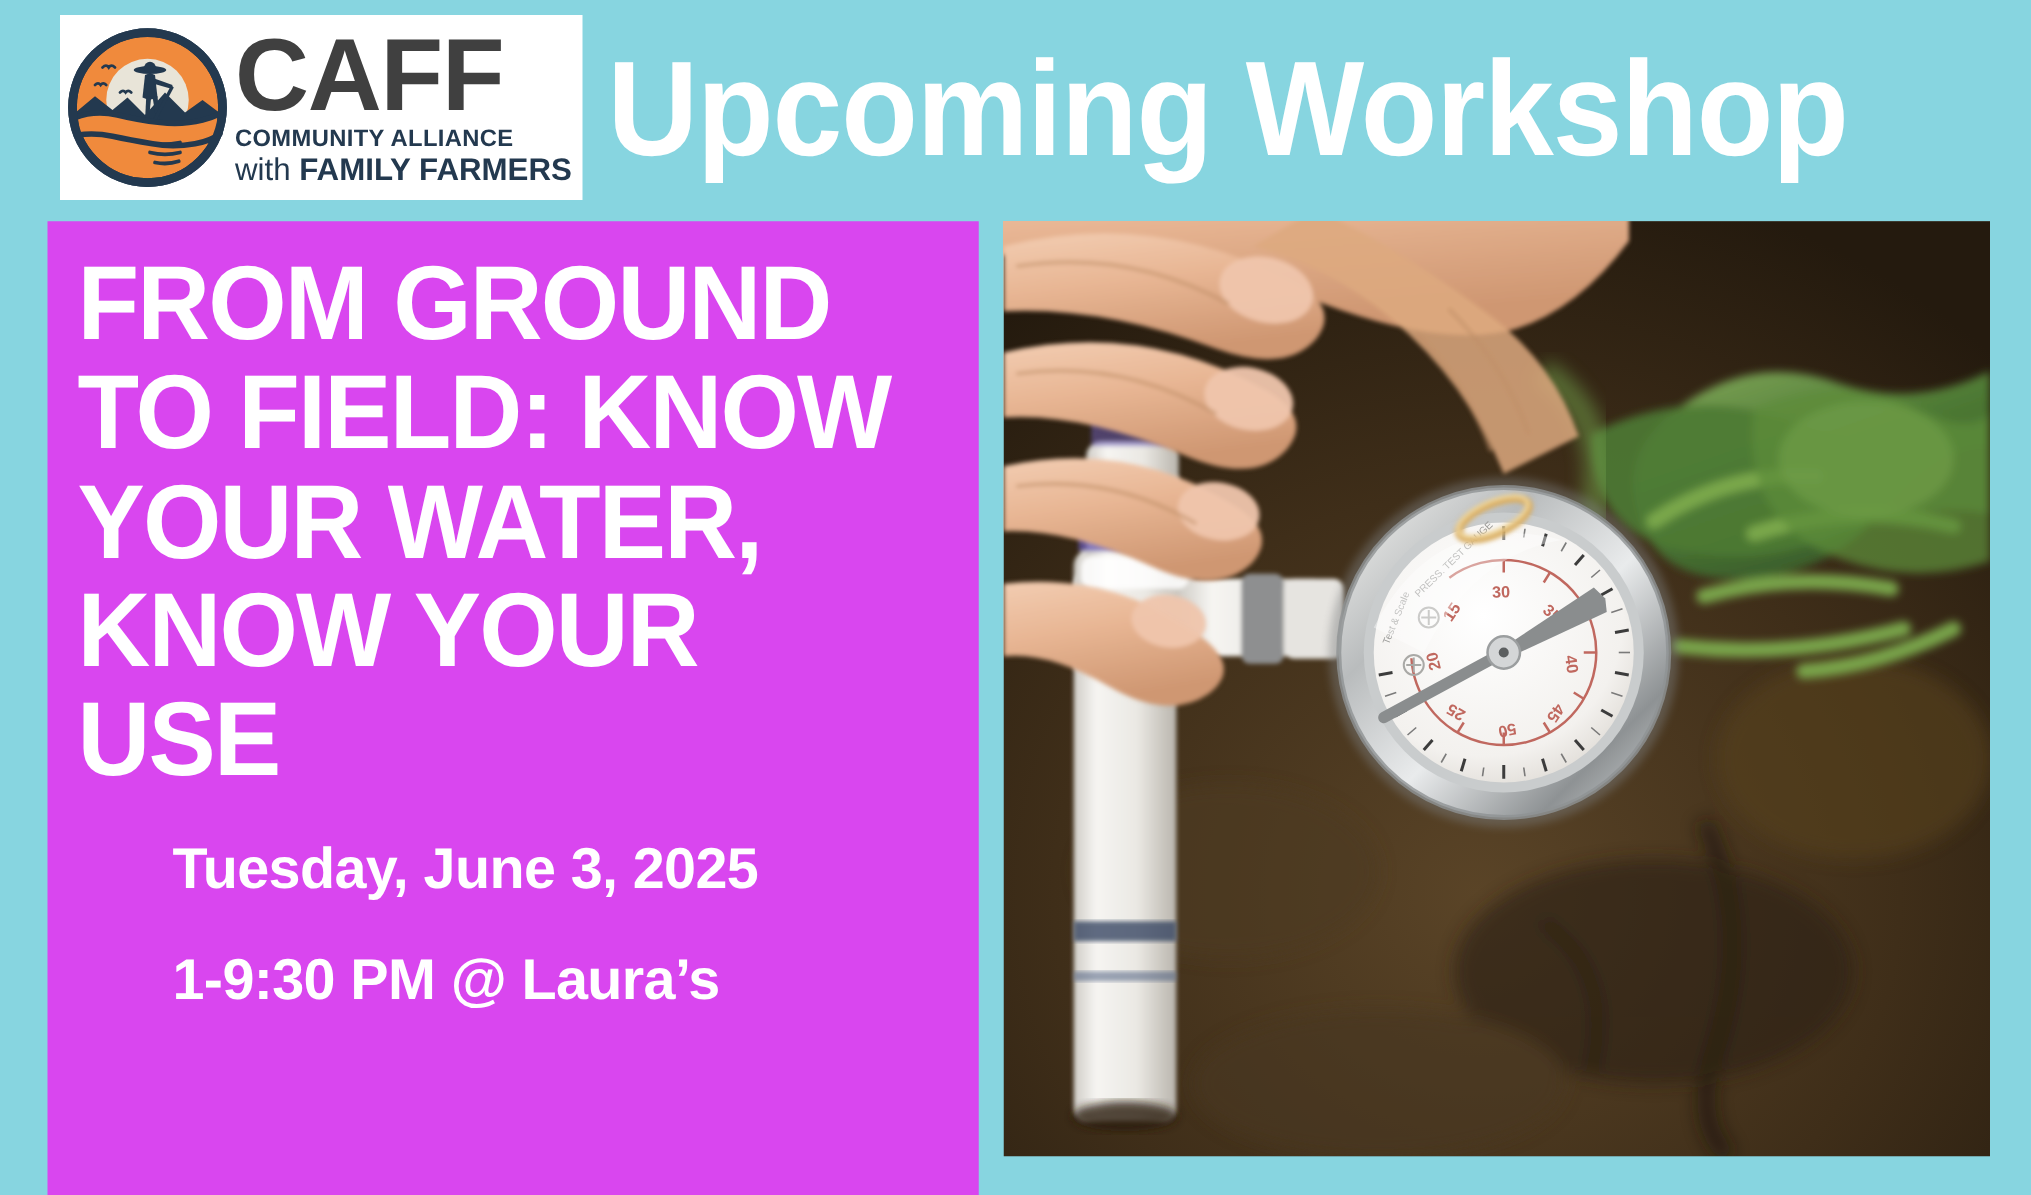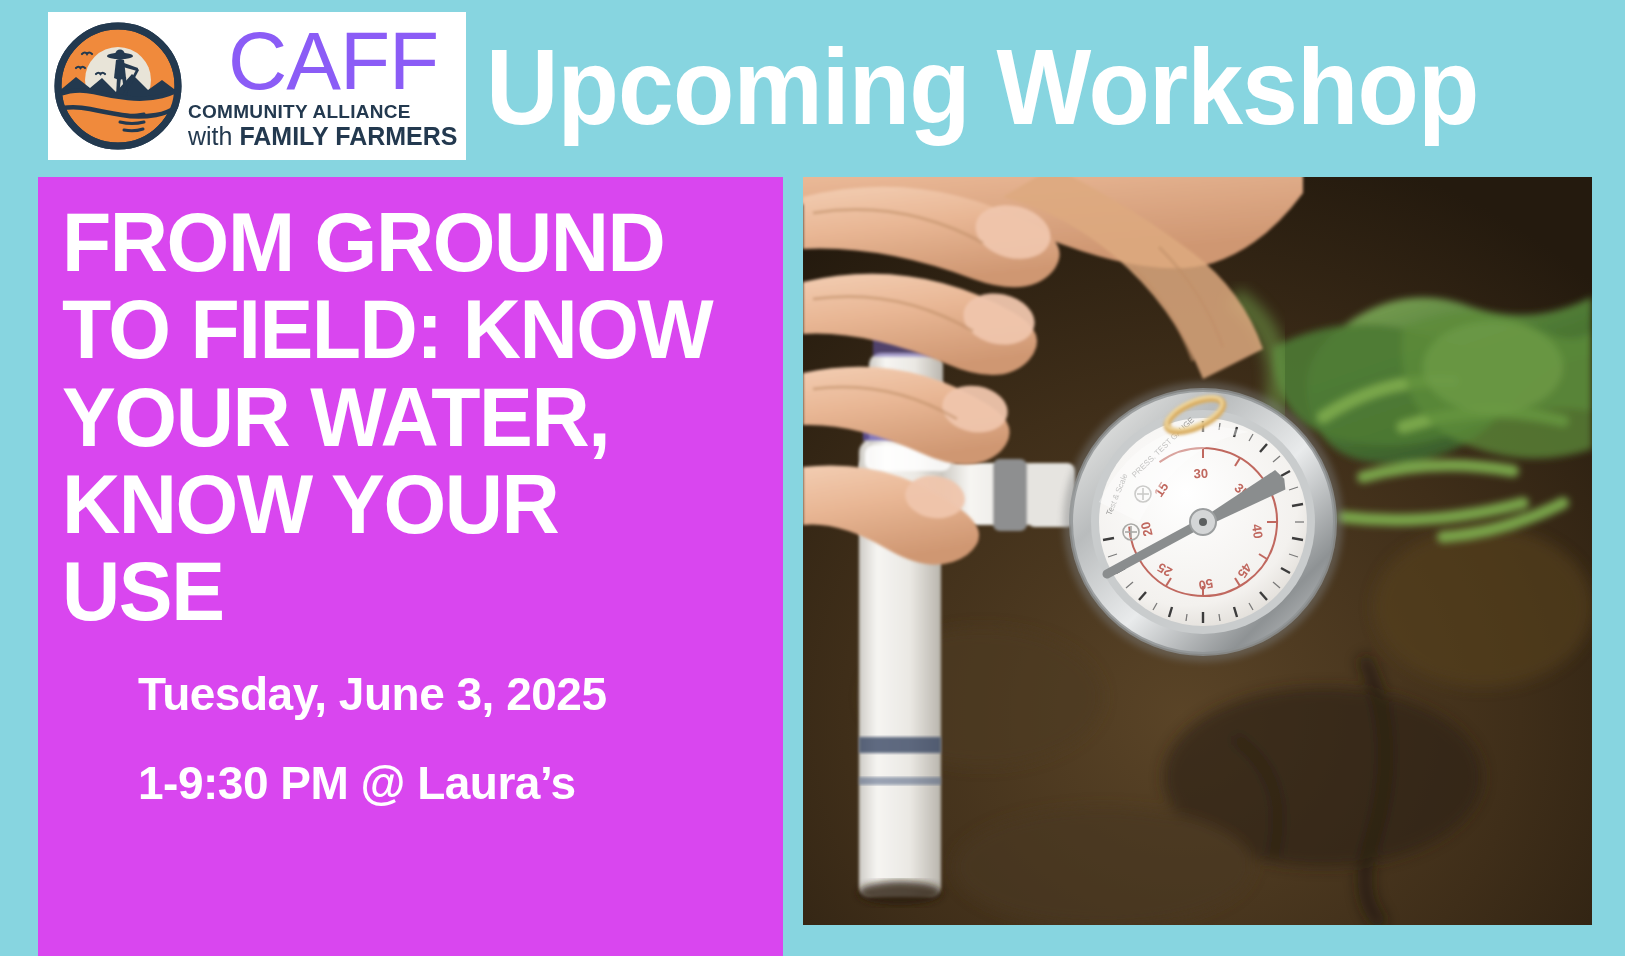--- a/index.html
+++ b/index.html
@@ -39,26 +39,25 @@
   }
   .logo-words {
     margin-left: 6px;
     display: flex;
     flex-direction: column;
     justify-content: center;
     line-height: 1;
   }
   .logo-caff {
     font-family: "Liberation Sans", sans-serif;
-    font-weight: normal;
+    font-weight: bold;
     font-size: 82px;
     letter-spacing: -1px;
-    color: #8b5cf6;
+    color: #404040;
     line-height: 0.92;
-    margin-left: 40px;
   }
   .logo-line1 {
     font-family: "Liberation Sans", sans-serif;
     font-weight: bold;
     font-size: 19px;
     letter-spacing: 0.3px;
     color: #23394f;
     margin-top: 3px;
     white-space: nowrap;
   }

